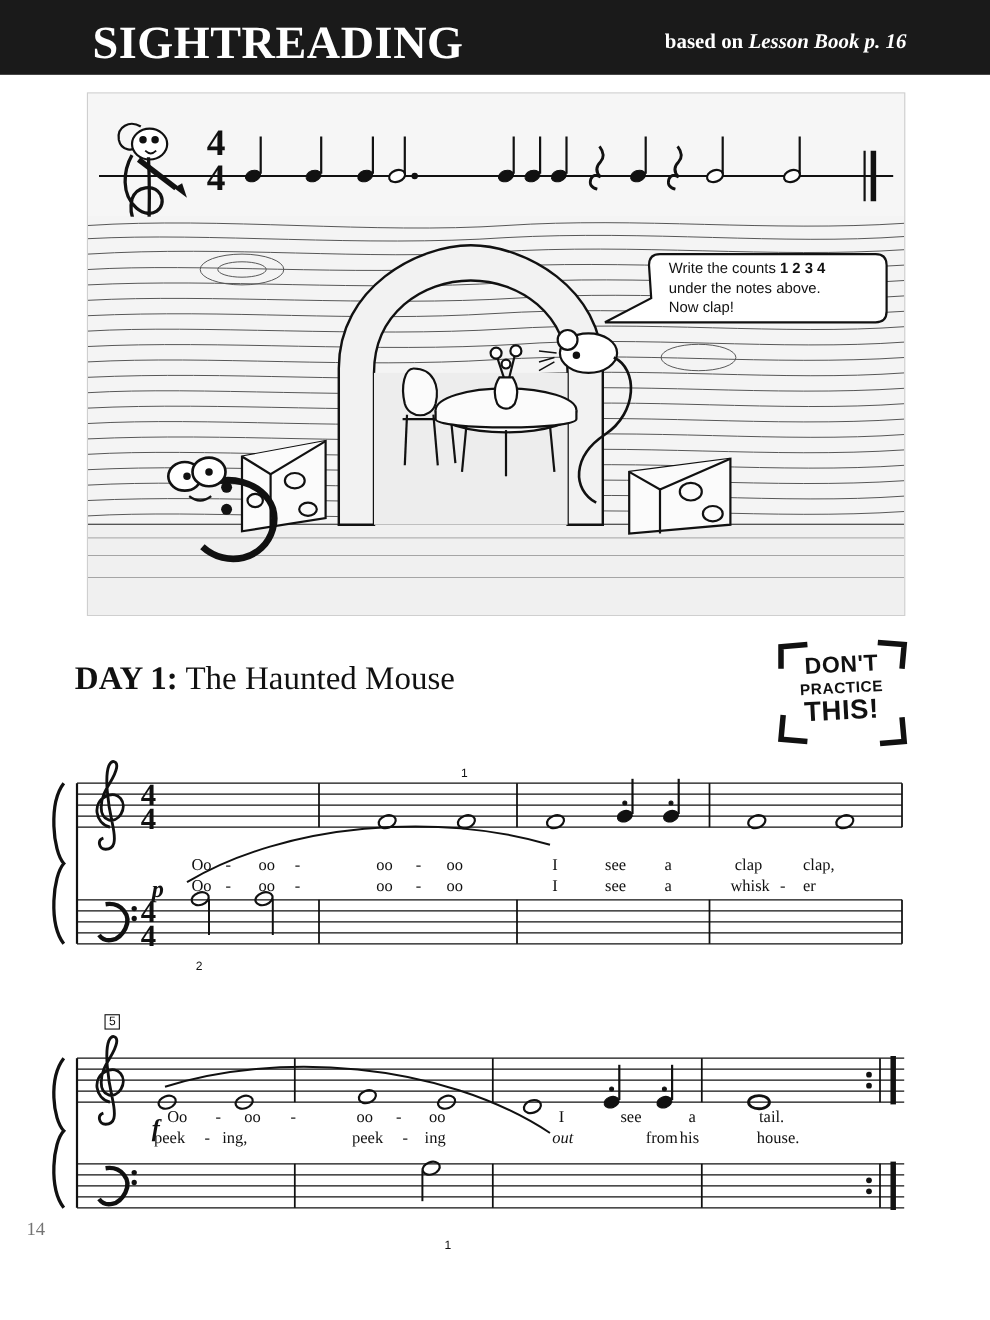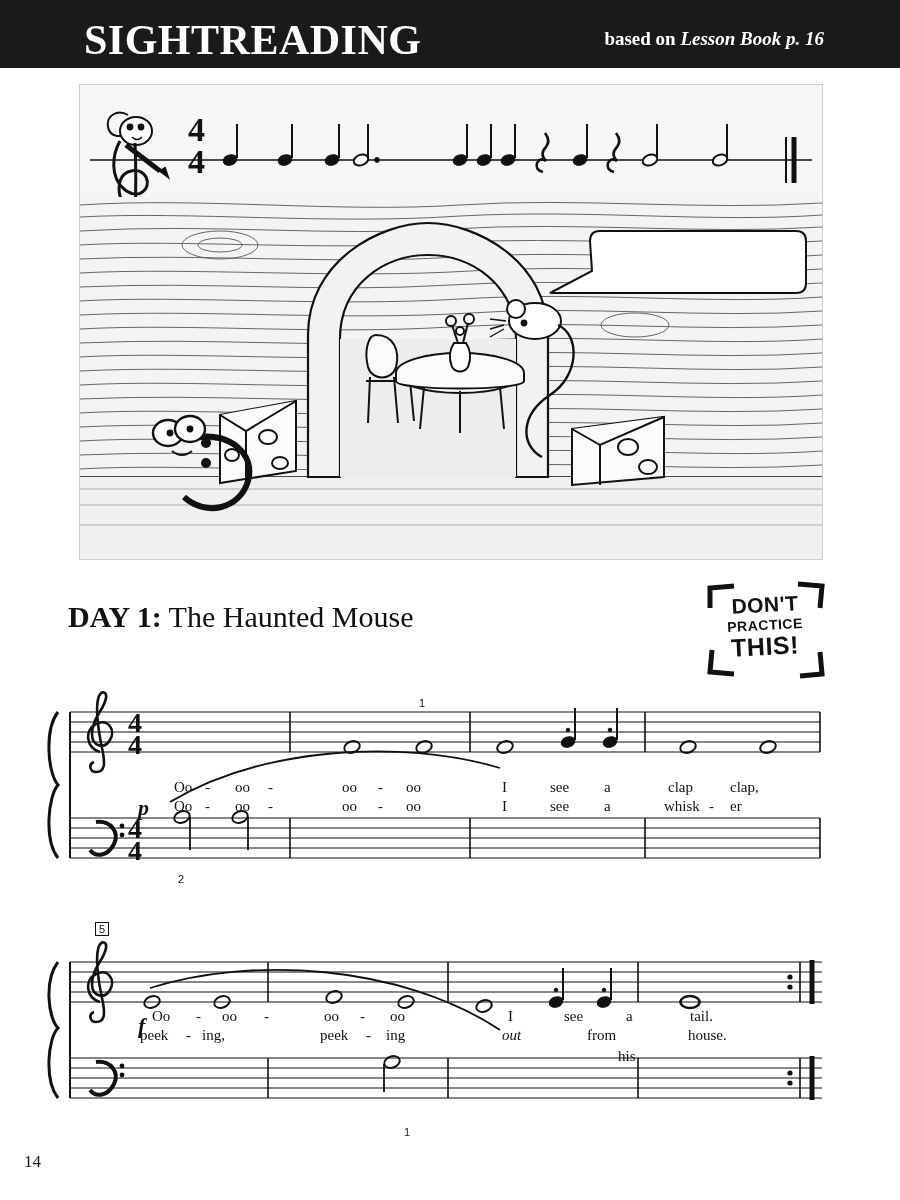--- a/index.html
+++ b/index.html
@@ -115,24 +115,24 @@
     font-size: 11px;
     color: #111;
     border: 1px solid #111;
     padding: 0px 3px;
     background: #fff;
   }
 
   
   .page-num {
     position: absolute;
-    left: 24px; top: 1152px;
+    left: 24px; top: 1108px;
     font-family: "Liberation Serif", serif;
     font-size: 17px;
-    color: #0f172a;
+    color: #737373;
   }
 
   .bubble-text {
     position: absolute;
     font-family: "Liberation Sans", sans-serif;
     font-size: 13.5px;
     color: #111;
     line-height: 1.32;
   }
   .bubble-text b { font-weight: bold; }
@@ -334,20 +334,25 @@
         <circle cx="110" cy="344" r="3.4" fill="#111" stroke="none"></circle>
         <path d="M92 366 q10 8 20 0" fill="none" stroke-width="2"></path>
       </g>
 
       <g>
         <path d="M520 146 L 716 146 Q 726 146 726 156 L726 198 Q726 208 716 208 L 470 208 L 512 186 L 510 156 Q 510 146 520 146 Z" fill="#ffffff" stroke="#111" stroke-width="2"></path>
       </g>
     </g>
   </svg>
 
+  <div class="bubble-text" style="left:528px; top:150px; width:190px;">
+    <span>Write the counts </span><b>1 2 3 4</b><br>
+    <span>under the notes above.</span><br>
+    <span>Now clap!</span>
+  </div>
 </div>
 
 <div class="day-heading">
   <span class="day-label">DAY 1:</span>
   <span class="day-title">The Haunted Mouse</span>
 </div>
 
 <div class="stamp">
   <svg width="130" height="100" viewBox="0 0 130 100" xmlns="http://www.w3.org/2000/svg">
     <g stroke="#111" stroke-width="5" fill="none">
@@ -575,16 +580,16 @@
 <div class="lyric" style="left:690px; top:1008px;">tail.</div>
 
 <div class="lyric" style="left:140px; top:1027px;">peek</div>
 <div class="lyric" style="left:186px; top:1027px;">-</div>
 <div class="lyric" style="left:202px; top:1027px;">ing,</div>
 <div class="lyric" style="left:320px; top:1027px;">peek</div>
 <div class="lyric" style="left:366px; top:1027px;">-</div>
 <div class="lyric" style="left:386px; top:1027px;">ing</div>
 <div class="lyric" style="left:502px; top:1027px;font-style:italic;">out</div>
 <div class="lyric" style="left:587px; top:1027px;">from</div>
-<div class="lyric" style="left:618px; top:1027px;margin-top:21px;">his</div>
+<div class="lyric" style="left:618px; top:1027px;">his</div>
 <div class="lyric" style="left:688px; top:1027px;">house.</div>
 
 <div class="page-num">14</div>
 
 </body></html>

